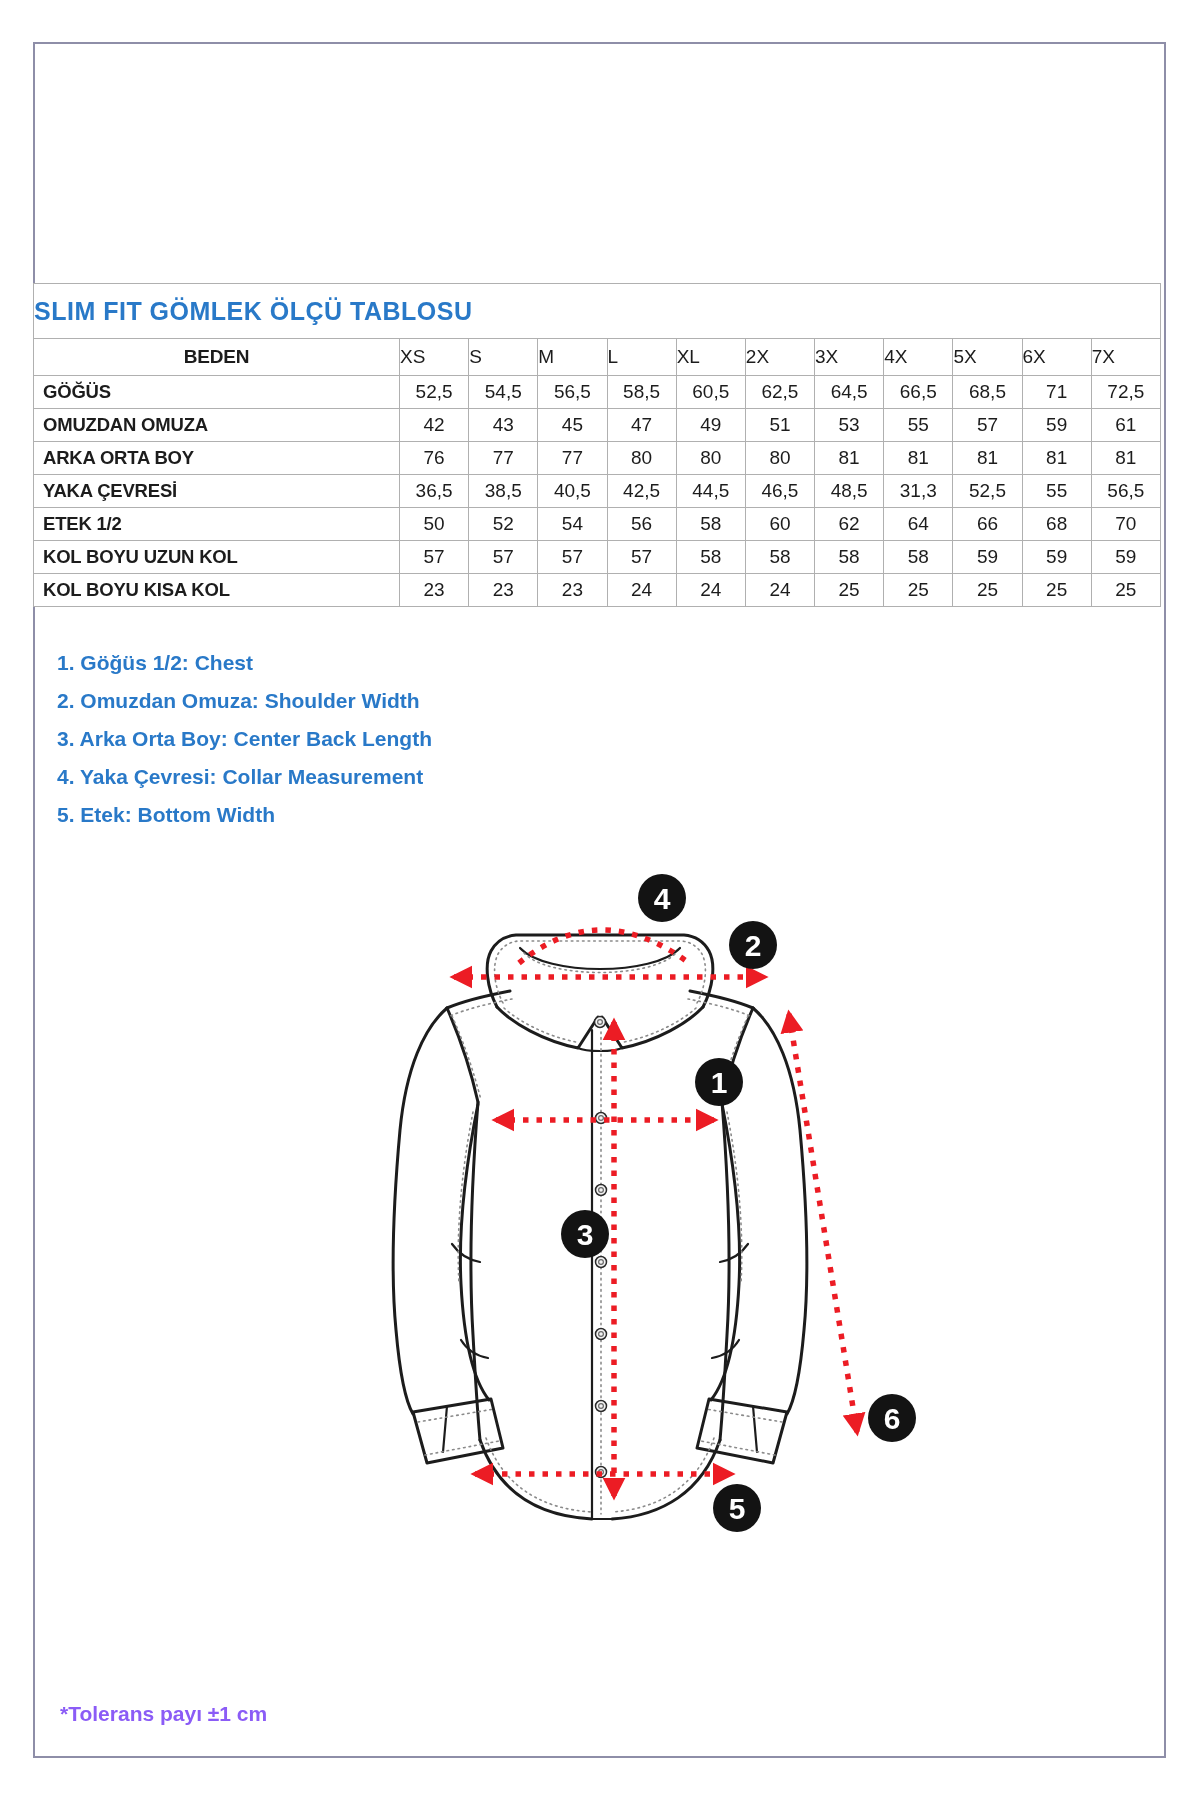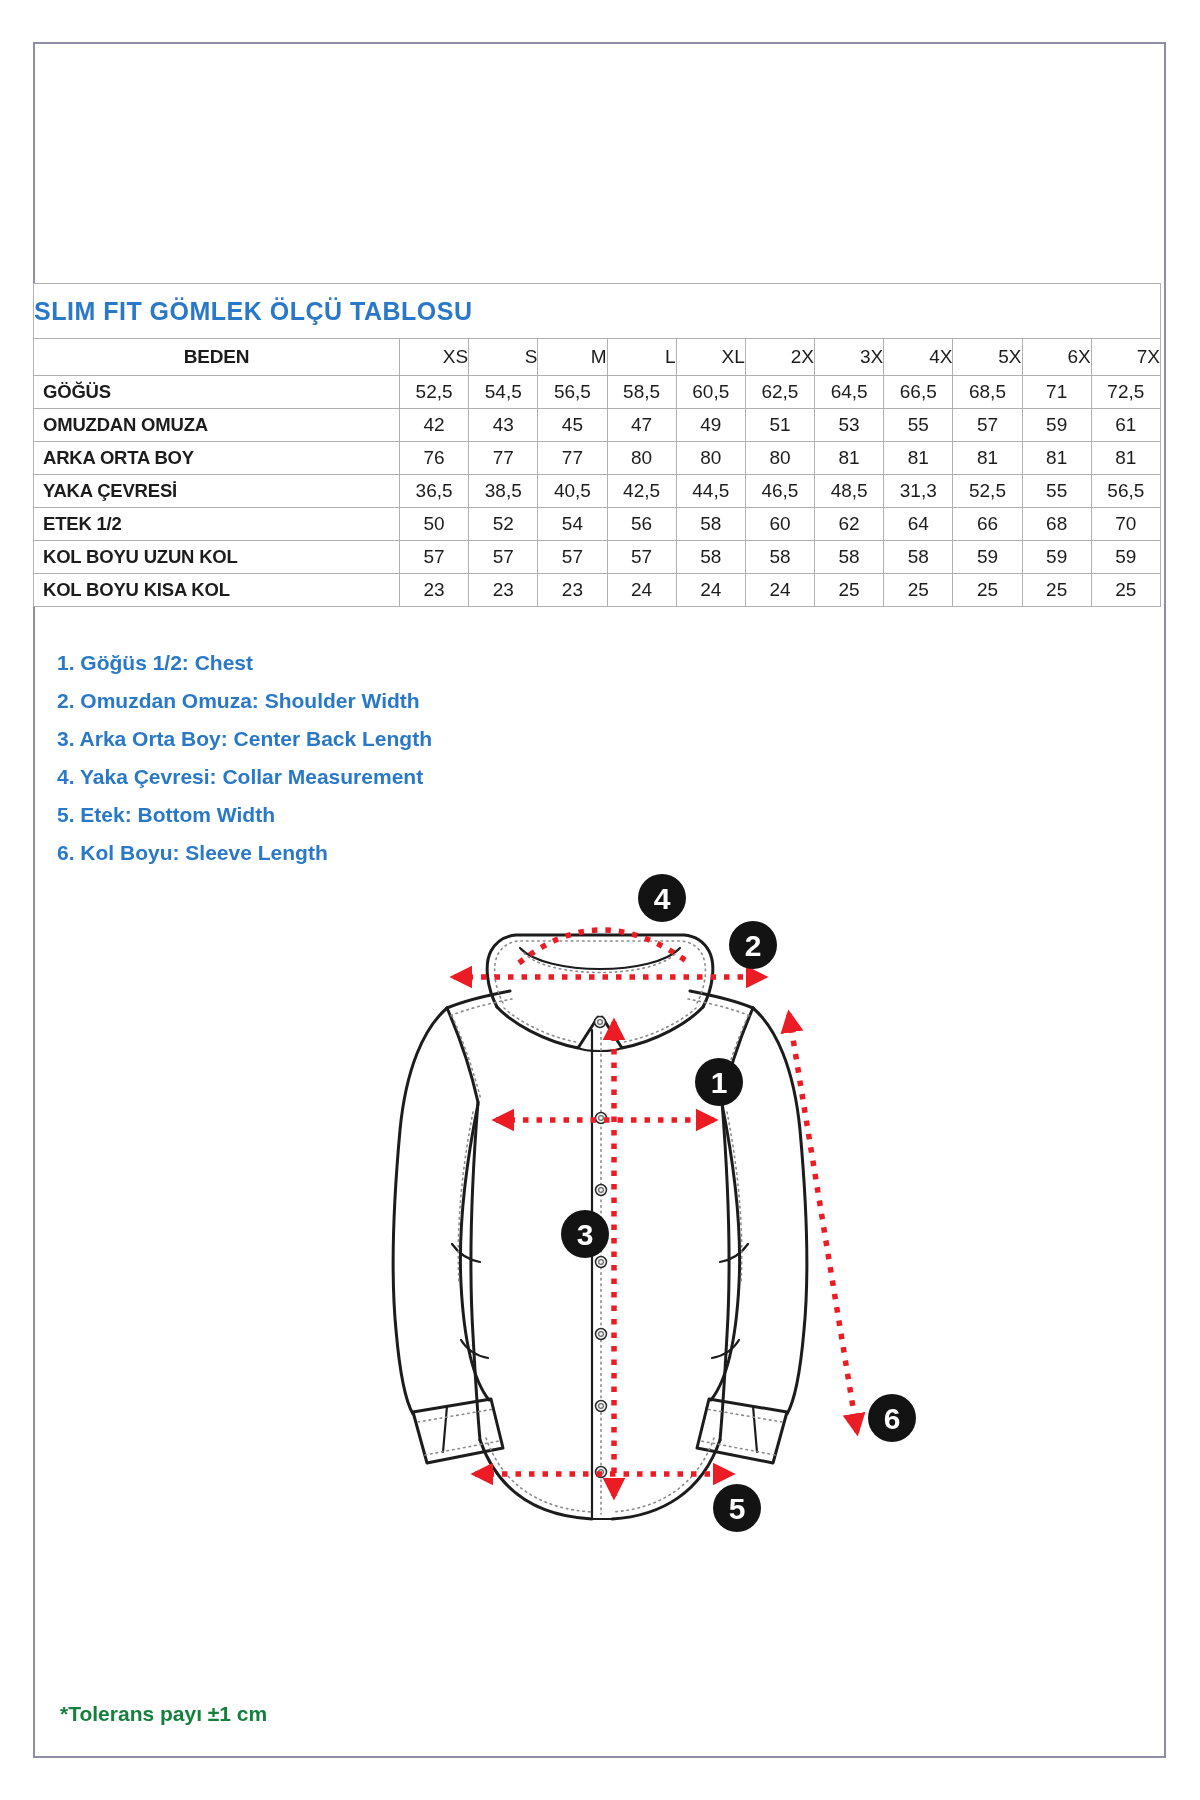--- a/index.html
+++ b/index.html
@@ -4,30 +4,30 @@
 <style>
   html,body{margin:0;padding:0;background:#ffffff;}
   body{width:1200px;height:1800px;position:relative;font-family:"Liberation Sans",sans-serif;color:#1c1c1c;overflow:hidden;}
 
   .frame{position:absolute;left:33px;top:42px;width:1133px;height:1716px;border:2px solid #8e8ea8;box-sizing:border-box;}
 
   table.size-table{position:absolute;left:33px;top:283px;width:1127px;border-collapse:collapse;table-layout:fixed;background:#fff;}
   table.size-table th,table.size-table td{border:1px solid #b0b0b0;padding:0;vertical-align:middle;}
   .title-cell{height:54px;text-align:left;color:#2979c8;font-size:25px;font-weight:bold;letter-spacing:.5px;}
   .header-row{height:37px;}
-  .header-row th{font-size:19px;font-weight:normal;text-align:right;}
+  .header-row th{font-size:19px;font-weight:normal;text-align:left;}
   th.corner-cell{text-align:center;padding-left:9px;font-weight:bold;font-size:19px;letter-spacing:-.2px;}
   tbody tr{height:33px;}
   tbody th.row-label{text-align:left;padding-left:9px;font-weight:bold;font-size:18.5px;letter-spacing:-.2px;}
   tbody td.value-cell{text-align:center;font-size:19px;}
 
   ul.legend{position:absolute;left:41px;top:628px;margin:16px;padding:0;list-style:none;}
   ul.legend li{color:#2979c8;font-size:21px;font-weight:600;line-height:38px;white-space:nowrap;}
 
-  .footnote{position:absolute;left:60px;top:1702px;color:#15803d;font-size:21px;font-weight:600;}
+  .footnote{position:absolute;left:60px;top:1702px;color:#8b5cf6;font-size:21px;font-weight:600;}
 
   svg.diagram{position:absolute;left:330px;top:850px;width:640px;height:700px;}
   .outline{fill:none;stroke:#1c1c1c;stroke-width:3;stroke-linecap:round;stroke-linejoin:round;}
   .thin{fill:none;stroke:#1c1c1c;stroke-width:2.2;stroke-linecap:round;stroke-linejoin:round;}
   .stitch{fill:none;stroke:#8a8a8a;stroke-width:1.6;stroke-dasharray:1.6 4;stroke-linecap:round;}
   .redline{fill:none;stroke:#ec1c24;stroke-width:5.5;stroke-dasharray:5.5 8;}
   .btn{fill:#f2f2f2;stroke:#2a2a2a;stroke-width:1.5;}
   .btn-in{fill:none;stroke:#6a6a6a;stroke-width:1.2;}
   .marker-circle{fill:#131313;}
   .marker-num{fill:#ffffff;font-family:"Liberation Sans",sans-serif;font-size:30px;font-weight:bold;text-anchor:middle;}
@@ -162,21 +162,20 @@
       </tr>
     </tbody>
 </table>
 
 <ul class="legend" id="legend">
     <li>1. Göğüs 1/2: Chest</li>
     <li>2. Omuzdan Omuza: Shoulder Width</li>
     <li>3. Arka Orta Boy: Center Back Length</li>
     <li>4. Yaka Çevresi: Collar Measurement</li>
     <li>5. Etek: Bottom Width</li>
-    <li>6. Kol Boyu: Sleeve Length</li>
   </ul>
 
 <svg class="diagram" viewBox="330 850 640 700">
   <defs>
     <marker id="ah" viewBox="0 0 10 10" refX="8" refY="5" markerWidth="4.2" markerHeight="4.2" orient="auto-start-reverse" markerUnits="strokeWidth">
       <path d="M0,0 L10,5 L0,10 Z" fill="#ec1c24"></path>
     </marker>
   </defs>
 
   <g>

